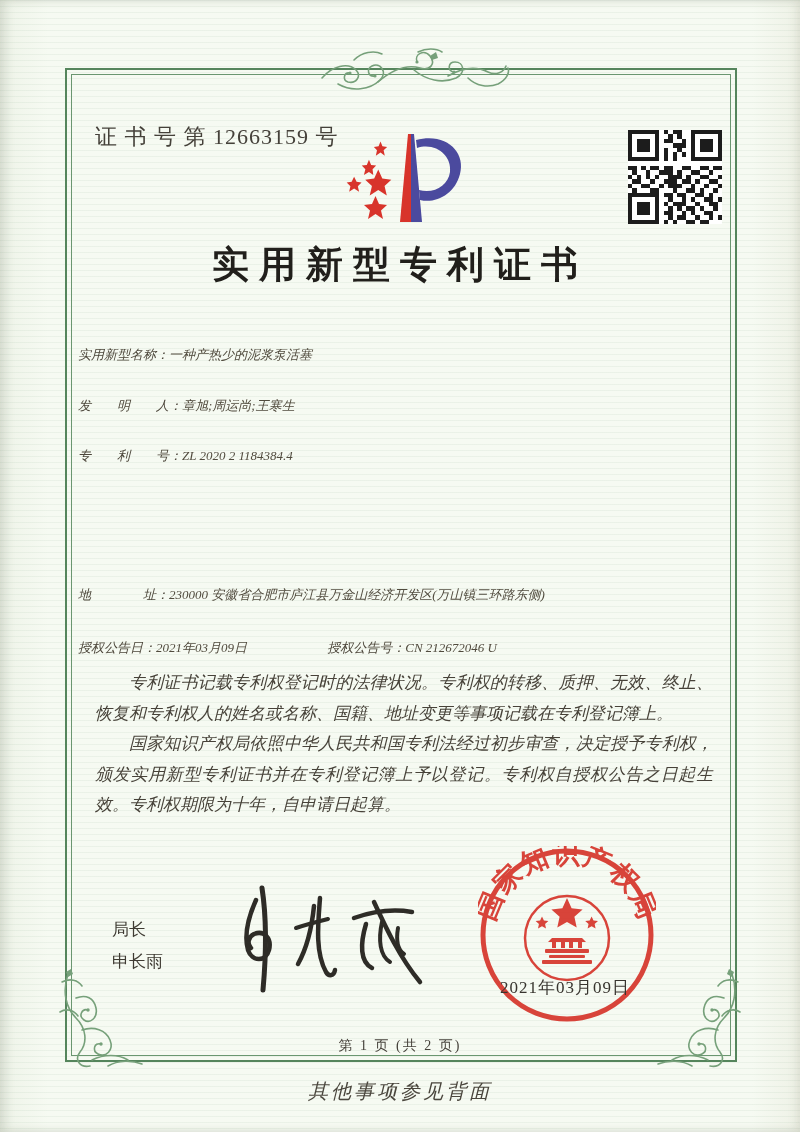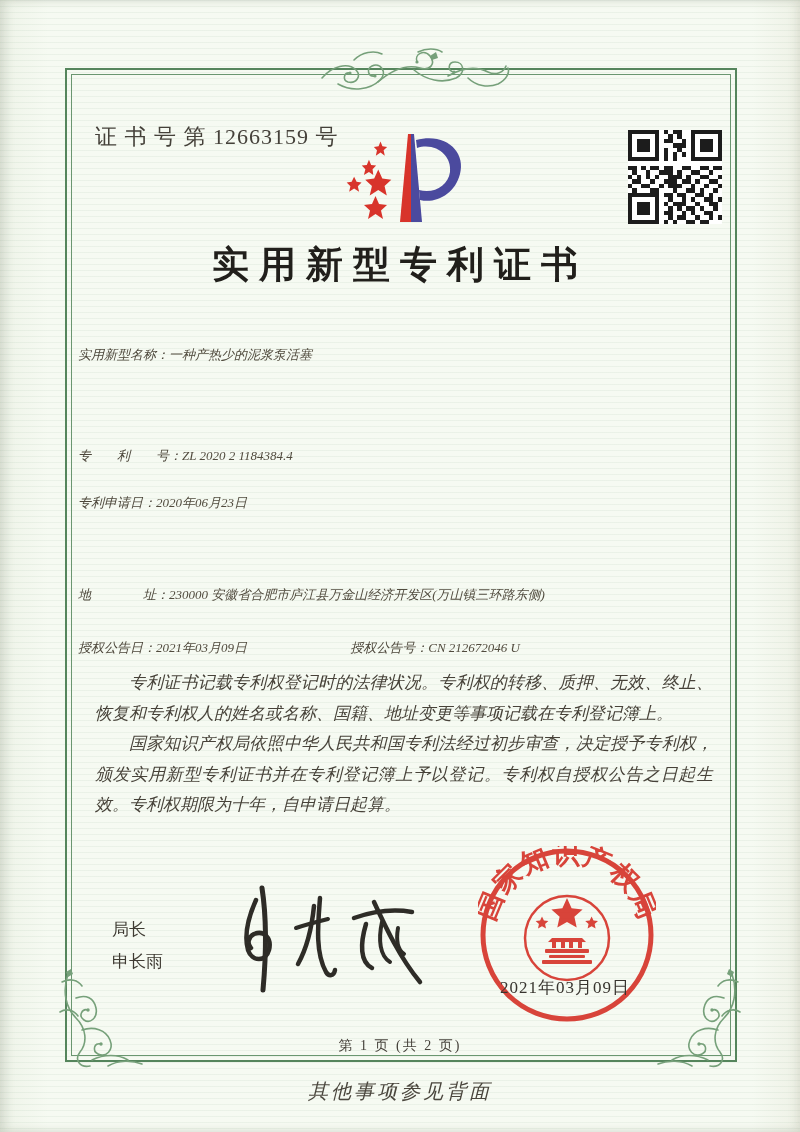--- a/index.html
+++ b/index.html
@@ -218,33 +218,33 @@
         <rect x="13" y="20" width="2" height="1"></rect>
         <rect x="16" y="20" width="2" height="1"></rect>
     </g>
   </svg>
 
   <div class="abs title">实用新型专利证书</div>
 
   <div class="abs frow" style="top:341px;">
     <span class="flabel">实用新型名称：</span><span class="fvalue">一种产热少的泥浆泵活塞</span>
   </div>
+  <div class="abs frow" style="top:392px;">
+    <span class="flabel">发　　明　　人：</span><span class="fvalue">章旭;周运尚;王寒生</span>
+  </div>
   <div class="abs frow" style="top:442px;">
     <span class="flabel">专　　利　　号：</span><span class="fvalue">ZL 2020 2 1184384.4</span>
   </div>
-  <div class="abs frow" style="top:489px;">
-    <span class="flabel">专利申请日：</span><span class="fvalue">2020年06月23日</span>
-  </div>
   <div class="abs frow" style="top:581px;">
     <span class="flabel">地　　　　址：</span><span class="fvalue addr-val">230000 安徽省合肥市庐江县万金山经济开发区(万山镇三环路东侧)</span>
   </div>
 
   <div class="abs frow" style="top:634px;">
     <span class="grant-group"><span class="flabel">授权公告日：</span><span class="fvalue">2021年03月09日</span></span>
-    <span class="grant-group" style="margin-left:100px;"><span class="flabel">授权公告号：</span><span class="fvalue">CN 212672046 U</span></span>
+    <span class="grant-group" style="margin-left:77px;"><span class="flabel">授权公告号：</span><span class="fvalue">CN 212672046 U</span></span>
   </div>
 
   <div class="abs paras">
     <p>专利证书记载专利权登记时的法律状况。专利权的转移、质押、无效、终止、恢复和专利权人的姓名或名称、国籍、地址变更等事项记载在专利登记簿上。</p>
     <p>国家知识产权局依照中华人民共和国专利法经过初步审查，决定授予专利权，颁发实用新型专利证书并在专利登记簿上予以登记。专利权自授权公告之日起生效。专利权期限为十年，自申请日起算。</p>
   </div>
 
   <div class="abs sig-title">局长</div>
   <div class="abs sig-name">申长雨</div>
 

